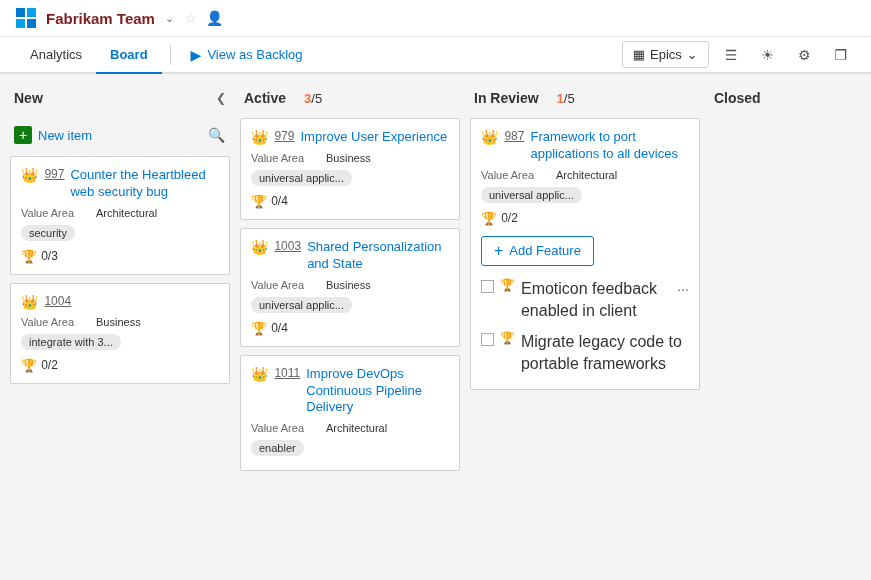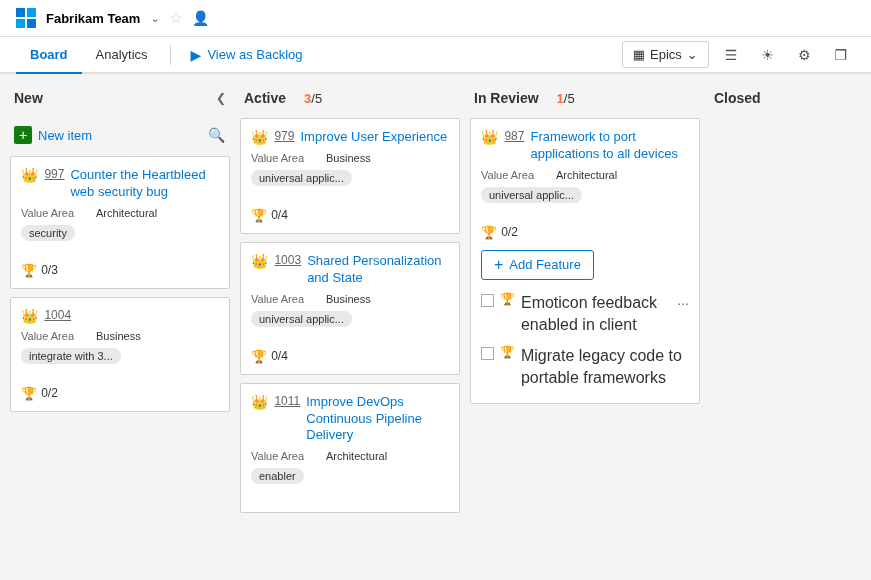--- a/index.html
+++ b/index.html
@@ -5,21 +5,21 @@
     * { box-sizing: border-box; margin: 0; padding: 0; }
     body { font-family: 'Segoe UI', sans-serif; font-size: 13px; background: #f4f4f4; color: #333; }
 
     
     .header { background: #fff; padding: 8px 16px; display: flex; align-items: center; gap: 10px; border-bottom: 1px solid #e0e0e0; }
     .header-logo { width: 20px; height: 20px; display: grid; grid-template-columns: 1fr 1fr; gap: 2px; }
     .header-logo span { background: #0078d4; display: block; }
     .header-logo span:nth-child(2) { background: #00a2ed; }
     .header-logo span:nth-child(3) { background: #00a2ed; }
     .header-logo span:nth-child(4) { background: #0078d4; }
-    .header-title { font-size: 13px; font-weight: 600; color: #000000; }
+    .header-title { font-size: 15px; font-weight: 600; color: #7f1d1d; }
     .header-chevron { color: #666; font-size: 11px; cursor: pointer; }
     .header-star { color: #ccc; font-size: 14px; cursor: pointer; }
     .header-person { color: #666; font-size: 14px; cursor: pointer; }
 
     
     .toolbar { background: #fff; padding: 0 16px; display: flex; align-items: center; gap: 0; border-bottom: 2px solid #e0e0e0; }
     .toolbar-tab { padding: 10px 14px; font-size: 13px; cursor: pointer; color: #333; border-bottom: 2px solid transparent; margin-bottom: -2px; }
     .toolbar-tab.active { color: #0078d4; border-bottom-color: #0078d4; font-weight: 600; }
     .toolbar-divider { width: 1px; height: 20px; background: #d0d0d0; margin: 0 8px; }
     .toolbar-view { display: flex; align-items: center; gap: 6px; padding: 8px 12px; color: #0078d4; cursor: pointer; font-size: 13px; }
@@ -40,21 +40,21 @@
     
     .cards { display: flex; flex-direction: column; gap: 8px; flex: 1; overflow-y: auto; }
     .card { background: #fff; border: 1px solid #d0d0d0; border-radius: 2px; padding: 10px; cursor: pointer; }
     .card-top { display: flex; align-items: flex-start; gap: 6px; margin-bottom: 6px; }
     .card-crown { color: #f4a100; font-size: 14px; flex-shrink: 0; }
     .card-id { color: #666; font-size: 12px; flex-shrink: 0; text-decoration: underline; }
     .card-title { font-size: 13px; font-weight: 400; color: #0078d4; line-height: 1.3; }
     .card-field { display: flex; align-items: center; gap: 22px; margin-bottom: 6px; }
     .card-field-label { color: #666; font-size: 11px; }
     .card-field-value { color: #333; font-size: 11px; }
-    .tag { display: inline-block; padding: 2px 8px; border-radius: 10px; font-size: 11px; background: #e8e8e8; color: #333; margin-bottom: 18px; }
+    .tag { display: inline-block; padding: 2px 8px; border-radius: 10px; font-size: 11px; background: #e8e8e8; color: #333; margin-bottom: 4px; }
     .card-footer { display: flex; align-items: center; gap: 4px; margin-top: 4px; }
     .trophy-icon { color: #7b5ea7; font-size: 13px; }
     .score { font-size: 12px; color: #333; }
 
     
     .new-item-row { display: flex; align-items: center; gap: 6px; padding: 8px 4px; margin-bottom: 4px; }
     .new-item-btn { display: flex; align-items: center; gap: 6px; color: #0078d4; cursor: pointer; font-size: 13px; }
     .plus-icon-green { background: #107c10; color: #fff; width: 18px; height: 18px; display: flex; align-items: center; justify-content: center; font-size: 14px; border-radius: 2px; }
     .search-icon { margin-left: auto; color: #666; cursor: pointer; font-size: 14px; }
 
@@ -79,22 +79,22 @@
       <span></span>
       <span></span>
   </div>
   <span class="header-title">Fabrikam Team</span>
   <span class="header-chevron">⌄</span>
   <span class="header-star">☆</span>
   <span class="header-person">👤</span>
 </div>
 
 <div class="toolbar">
+  <div class="toolbar-tab">Analytics</div>
   <div class="toolbar-tab active">Board</div>
-  <div class="toolbar-tab">Analytics</div>
   <div class="toolbar-divider"></div>
   <div class="toolbar-view">
     <span class="icon">▶</span>
     <span>View as Backlog</span>
   </div>
   <div class="toolbar-right">
     <div class="toolbar-right-btn">
       <span>▦</span>
       <span>Epics</span>
       <span>⌄</span>

